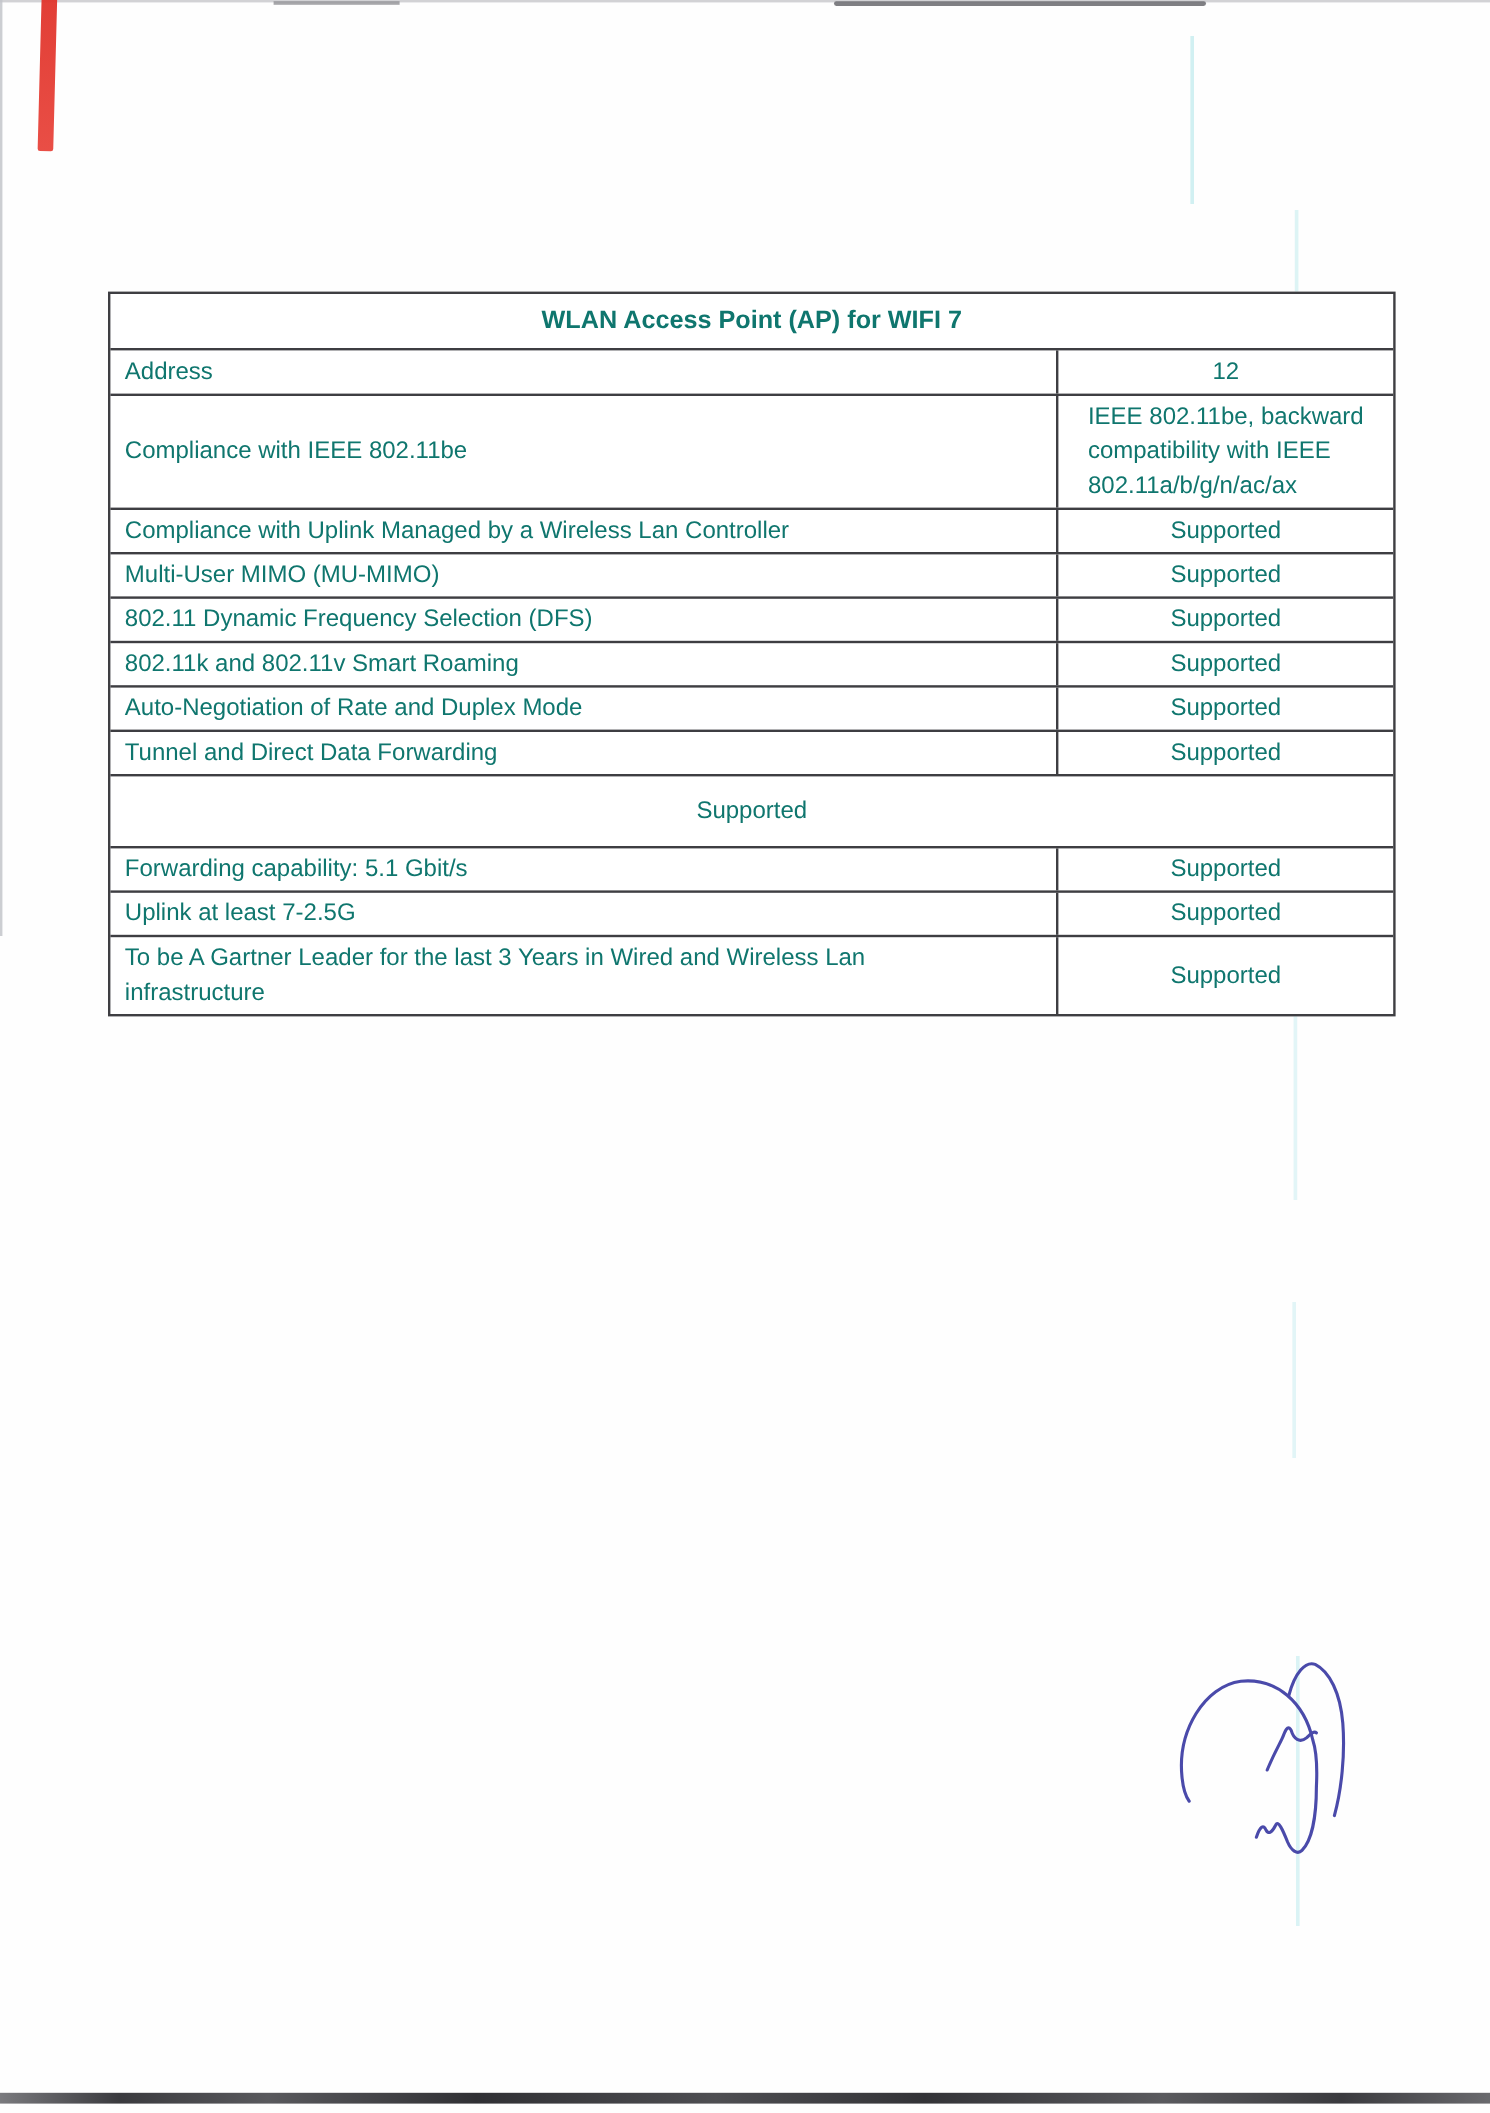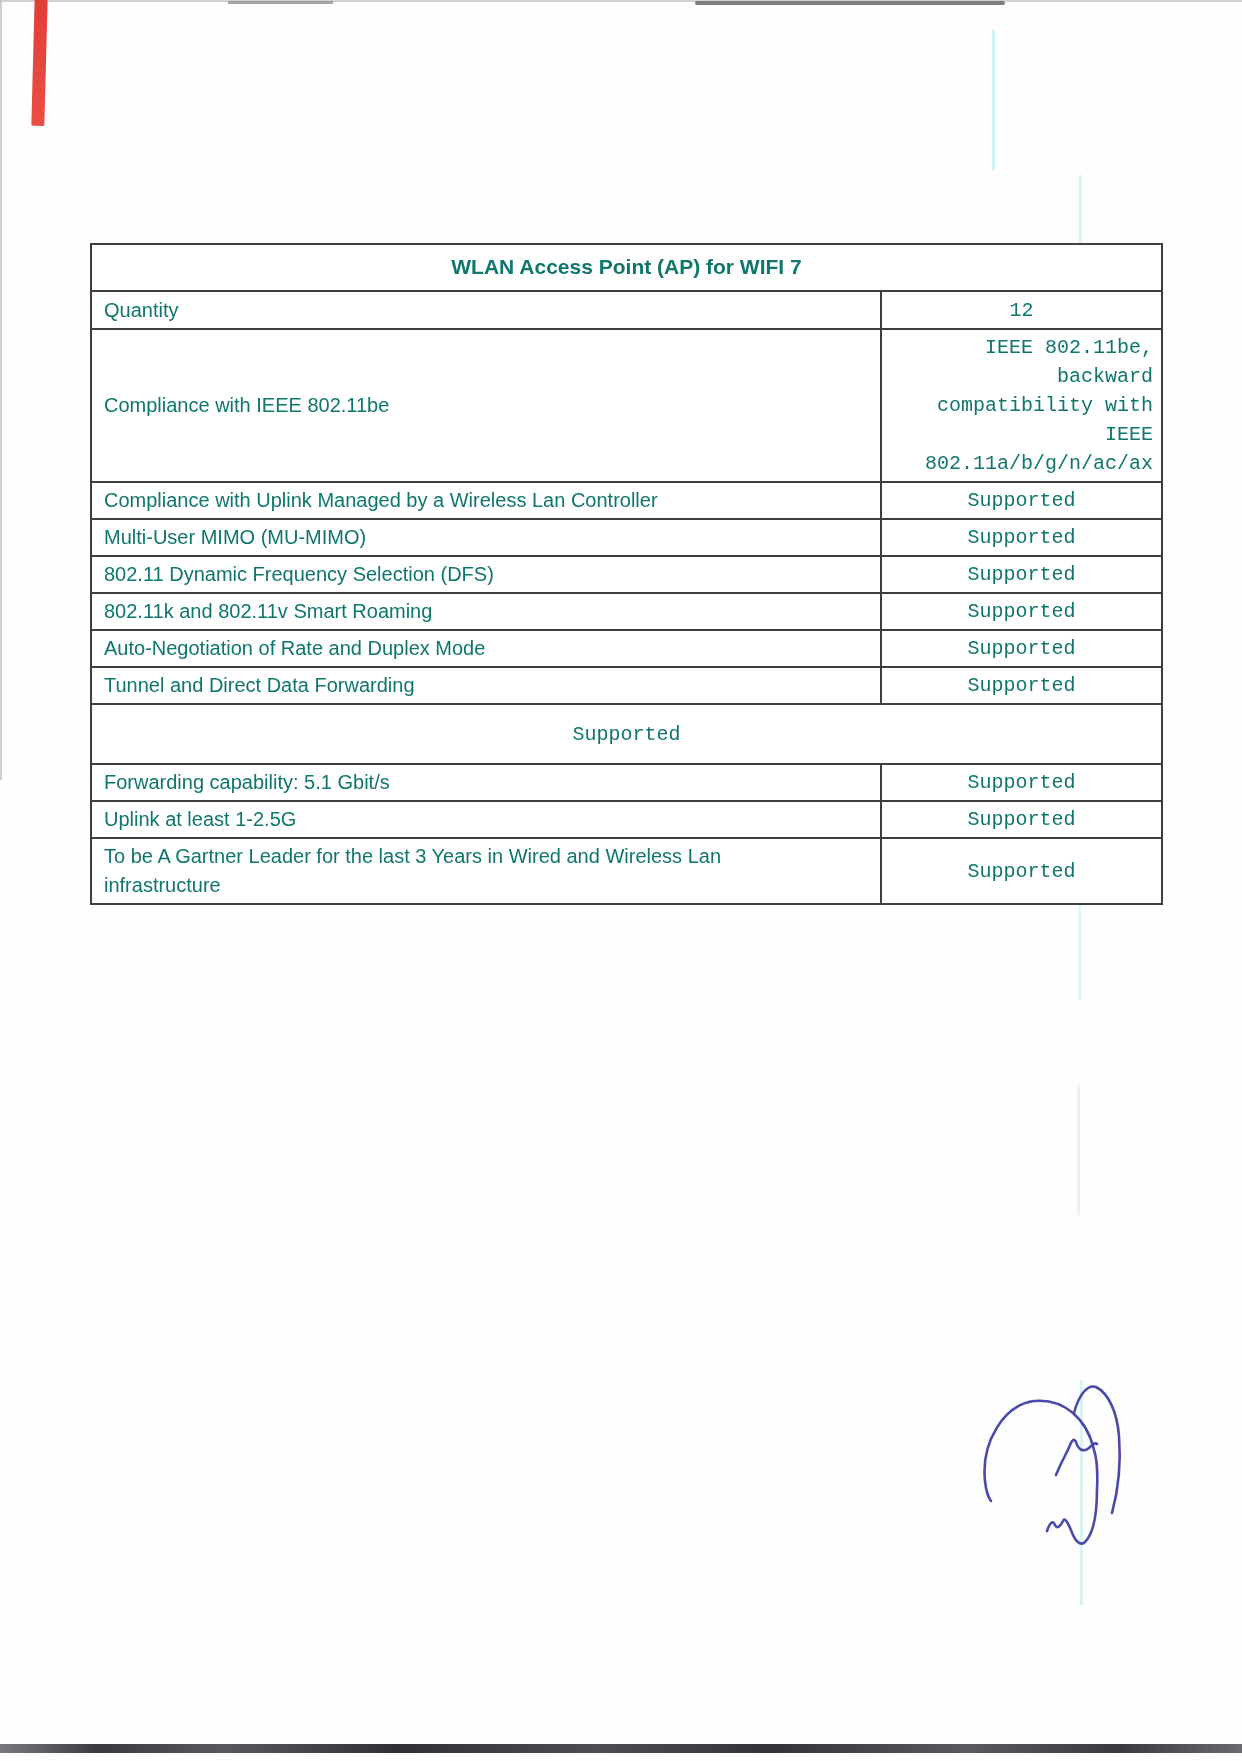--- a/index.html
+++ b/index.html
@@ -38,21 +38,21 @@
   }
   .row{display:flex;border-top:2px solid #3e3e42;box-sizing:border-box;}
   .row:first-child{border-top:none;}
   .cell{
     display:flex;align-items:center;
     font-size:20px;line-height:1.45;
     white-space:pre-line;
     box-sizing:border-box;
   }
   .c1{width:790px;padding:3px 12px;border-right:2px solid #3e3e42;text-align:left;}
-  .c2{flex:1;padding:3px 8px;justify-content:center;text-align:right;font-family:Liberation Mono, monospace;}
+  .c2{flex:1;padding:3px 8px;justify-content:center;text-align:left;}
   .title-row .ct{
     width:100%;justify-content:center;text-align:center;
     font-size:21px;font-weight:700;padding:3px 12px;
   }
   .h-title{min-height:45px;}
   .h-q .cell{min-height:36px;}
   .h-comp .cell{min-height:85px;}
   .h-s .cell{min-height:35px;}
   .h-d1 .cell{min-height:58px;}
   .h-d2 .cell{min-height:56px;}
@@ -76,21 +76,21 @@
   <div class="art streak s5"></div>
   <div class="art bottom-band"></div>
 
   <div class="tbl">
 
     <div class="row title-row h-title">
       <div class="cell ct">WLAN Access Point (AP) for WIFI 7</div>
     </div>
 
     <div class="row h-q">
-      <div class="cell c1">Quantity</div>
+      <div class="cell c1">Address</div>
       <div class="cell c2">12</div>
     </div>
 
     <div class="row h-comp">
       <div class="cell c1">Compliance with IEEE 802.11be</div>
       <div class="cell c2">IEEE 802.11be, backward
 compatibility with IEEE
 802.11a/b/g/n/ac/ax</div>
     </div>
 
@@ -127,21 +127,21 @@
     <div class="row h-d1">
       <div class="cell c2">Supported</div>
     </div>
 
     <div class="row h-s">
       <div class="cell c1">Forwarding capability: 5.1 Gbit/s</div>
       <div class="cell c2">Supported</div>
     </div>
 
     <div class="row h-s">
-      <div class="cell c1">Uplink at least 1-2.5G</div>
+      <div class="cell c1">Uplink at least 7-2.5G</div>
       <div class="cell c2">Supported</div>
     </div>
 
     <div class="row h-d2">
       <div class="cell c1">To be A Gartner Leader for the last 3 Years in Wired and Wireless Lan
 infrastructure</div>
       <div class="cell c2">Supported</div>
     </div>
 
   </div>

